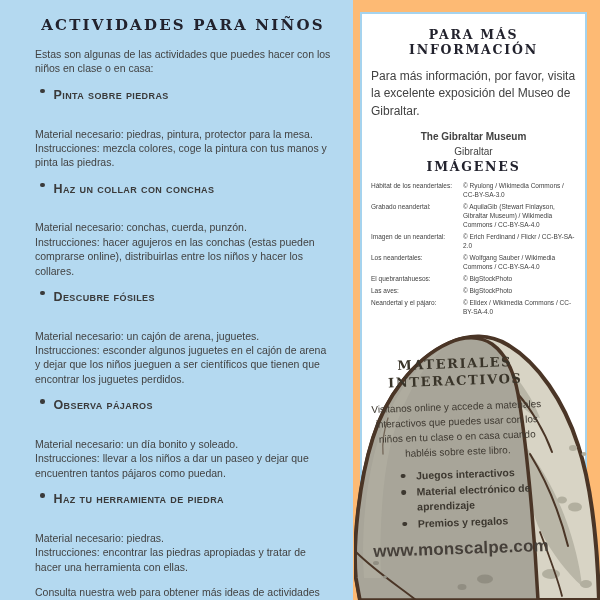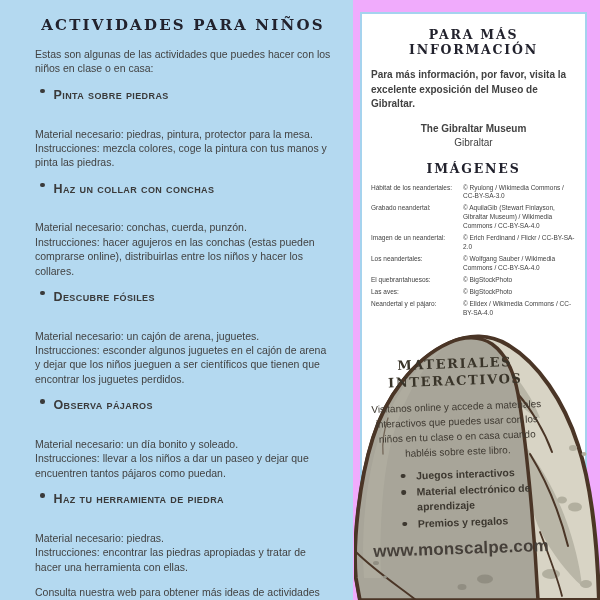--- a/index.html
+++ b/index.html
@@ -1,17 +1,17 @@
 <!DOCTYPE html>
 <html><head>
 <meta charset="utf-8">
 <style>
   html,body{margin:0;padding:0;background:#ffffff;}
   #page{
-    position:relative;width:600px;height:600px;overflow:hidden;background:#f0abfc;
+    position:relative;width:600px;height:600px;overflow:hidden;background:#fdba74;
     font-family:"Liberation Sans",sans-serif;
   }
   
   .left-panel{
     position:absolute;left:0;top:0;width:353px;height:600px;
     background:#b4d9f0;box-sizing:border-box;padding:16px 22px 0 35px;
   }
   .heading-font{
     font-family:"DejaVu Serif",serif;font-weight:bold;color:#22222d;
   }
@@ -32,24 +32,24 @@
     margin-top:20px;text-align:center;font-weight:bold;font-size:17px;
     letter-spacing:.3px;color:#3d3d3d;
   }
   
   .right-box{
     position:absolute;left:360px;top:12px;width:227px;height:600px;
     background:#ffffff;border:2px solid #a5d3ee;box-sizing:border-box;
     padding:13px 9px 0 9px;z-index:1;
   }
   .box-title{font-size:12.5px;letter-spacing:1.8px;text-align:center;}
-  .info-text{margin-top:11px;font-size:10px;line-height:1.45;color:#424242;font-weight:bold;}
+  .info-text{margin-top:11px;font-size:12px;line-height:1.45;color:#424242;}
   .museum{margin-top:10px;text-align:center;font-size:10px;line-height:1.45;color:#424242;}
   .museum-name{font-weight:bold;}
-  .images-title{margin-top:10px;}
+  .images-title{}
   .credits{margin-top:8px;}
   .credit-row{display:flex;margin-bottom:3px;}
   .credit-label{flex:0 0 88px;padding-right:4px;font-size:6.5px;line-height:1.38;color:#3f3f3f;}
   .credit-value{flex:1;font-size:6.5px;line-height:1.38;color:#3f3f3f;}
   
   .rock-svg{position:absolute;left:354px;top:334px;width:246px;height:266px;z-index:2;}
   .rock-text{
     position:absolute;left:366px;top:356px;width:184px;z-index:3;
     text-align:center;transform:rotate(-2deg);
   }

